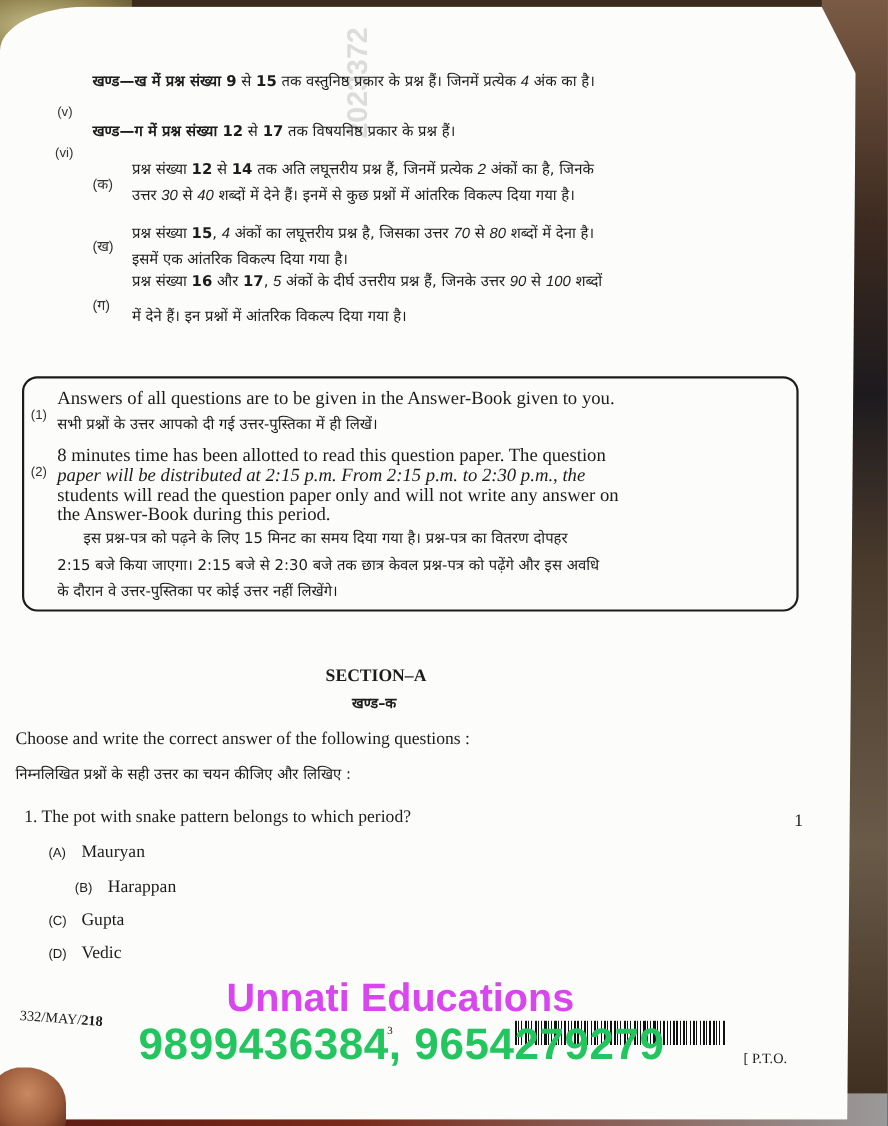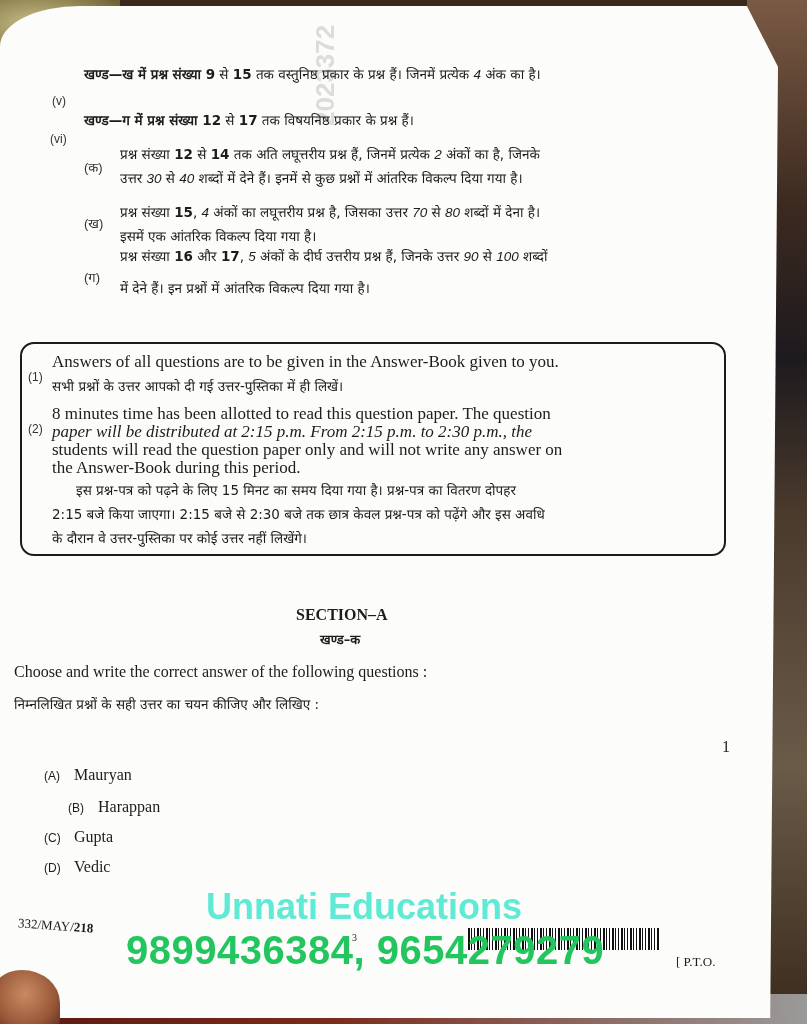--- a/index.html
+++ b/index.html
@@ -52,21 +52,21 @@
     font-family: "Liberation Sans", sans-serif; font-size: 26px; font-weight: bold;
     transform: rotate(-90deg); transform-origin: left top;
   }
   .footer-code { position: absolute; left: 18px; top: 912px; font-family: "Liberation Serif", serif; font-size: 13px; transform: rotate(4deg); }
   .page-num { position: absolute; left: 352px; top: 926px; font-size: 10px; font-family: "Liberation Serif", serif; }
   .barcode {
     position: absolute; left: 468px; top: 922px; width: 192px; height: 22px;
     background: repeating-linear-gradient(90deg, #111 0 2px, #fff 2px 3px, #111 3px 4px, #fff 4px 6px, #111 6px 7px, #fff 7px 9px);
   }
   .pto { position: absolute; left: 676px; top: 928px; font-family: "Liberation Serif", serif; font-size: 13px; margin-top: 20px; }
-  .promo1 { position: absolute; left: 206px; top: 886px; color: #5eead4; font-family: "Liberation Sans", sans-serif; font-weight: bold; font-size: 36px; }
+  .promo1 { position: absolute; left: 206px; top: 886px; color: #d946ef; font-family: "Liberation Sans", sans-serif; font-weight: bold; font-size: 36px; }
   .promo2 { position: absolute; left: 126px; top: 928px; color: #22c55e; font-family: "Liberation Sans", sans-serif; font-weight: bold; font-size: 40px; letter-spacing: 0.5px; }
 </style>
 </head>
 <body>
 
 <div class="bg-top-left"></div>
 <div class="bg-right"></div>
 <div class="bg-bottom"></div>
 
 <div class="paper">
@@ -117,20 +117,24 @@
     <div class="row hi" style="left:30px; top:160px;">2:15 बजे किया जाएगा। 2:15 बजे से 2:30 बजे तक छात्र केवल प्रश्न-पत्र को पढ़ेंगे और इस अवधि</div>
     <div class="row hi" style="left:30px; top:184px;">के दौरान वे उत्तर-पुस्तिका पर कोई उत्तर नहीं लिखेंगे।</div>
   </div>
 
   <div class="section-title">SECTION–A</div>
   <div class="section-sub">खण्ड–क</div>
 
   <div class="row en" style="left:14px; top:656px; font-size:16px;">Choose and write the correct answer of the following questions :</div>
   <div class="row hi" style="left:14px; top:688px;">निम्नलिखित प्रश्नों के सही उत्तर का चयन कीजिए और लिखिए :</div>
 
+  <div class="q" style="left:22px; top:728px;">
+    <span>1.</span>
+    <span>The pot with snake pattern belongs to which period?</span>
+  </div>
   <div class="q" style="left:722px; top:732px;">1</div>
 
   <div class="q" style="left:44px; top:760px;">
     <span class="opt-label">(A)</span><span>Mauryan</span>
   </div>
   <div class="q" style="left:44px; top:792px;margin-left:24px;">
     <span class="opt-label">(B)</span><span>Harappan</span>
   </div>
   <div class="q" style="left:44px; top:822px;">
     <span class="opt-label">(C)</span><span>Gupta</span>

